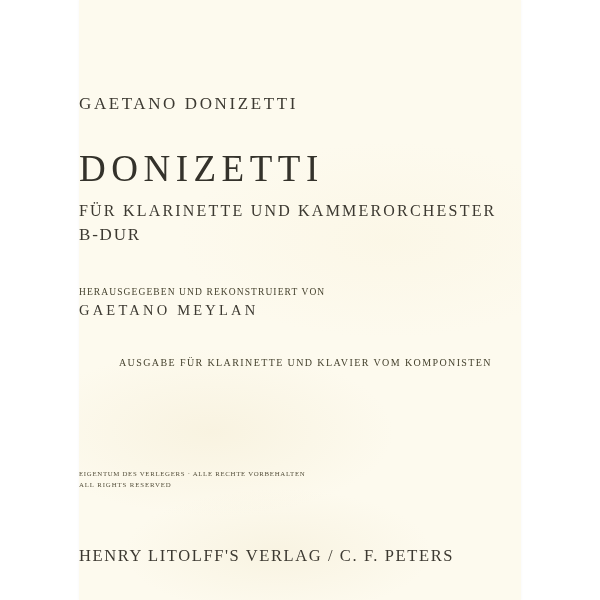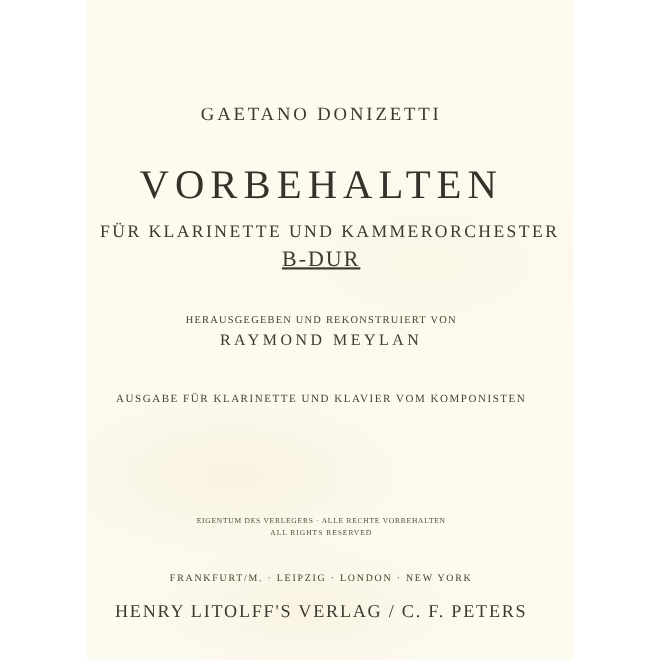--- a/index.html
+++ b/index.html
@@ -28,66 +28,64 @@
       radial-gradient(ellipse 300px 140px at 70% 40%, rgba(248,240,215,0.3), rgba(248,240,215,0) 70%),
       radial-gradient(ellipse 220px 90px at 45% 92%, rgba(238,228,198,0.3), rgba(238,228,198,0) 70%),
       #fdfaee;
     box-shadow: 0 0 3px rgba(0,0,0,0.04);
     color: #3a372e;
   }
   .line {
     position: absolute;
     left: 0;
     right: 16px;
-    text-align: center;
     white-space: nowrap;
   }
   .composer {
     top: 94px;
     font-size: 17px;
     letter-spacing: 2.6px;
     color: #3c3931;
   }
   .title {
     top: 147px;
     font-size: 37px;
     letter-spacing: 5.5px;
     color: #34322b;
   }
   .subtitle {
     top: 202px;
     font-size: 16px;
     letter-spacing: 2.2px;
     color: #3c3931;
-    padding-left: 12px;
   }
   .workkey {
     top: 225px;
-    font-size: 20px;
+    font-size: 17px;
     letter-spacing: 1.8px;
     color: #3c3931;
-    text-decoration: underline;
   }
   .editor-note {
     top: 287px;
     font-size: 9.5px;
     letter-spacing: 1.1px;
     color: #46432f;
   }
   .editor {
     top: 302px;
     font-size: 14.5px;
     letter-spacing: 3.2px;
     color: #3c3931;
   }
   .edition-note {
     top: 357px;
     font-size: 10px;
     letter-spacing: 1.4px;
     color: #46432f;
+    padding-left: 40px;
   }
   .imprint-1 {
     top: 458px;
     font-size: 7px;
     letter-spacing: 0.4px;
     color: #55503c;
   }
   .imprint-2 {
     top: 469.5px;
     font-size: 6.8px;
@@ -115,35 +113,34 @@
   }
 </style>
 </head>
 <body>
 
 <div class="stage">
   <div class="page">
 
     <div class="line composer">GAETANO DONIZETTI</div>
 
-    <div class="line title">VORBEHALTEN</div>
+    <div class="line title">DONIZETTI</div>
 
     <div class="line subtitle">FÜR KLARINETTE UND KAMMERORCHESTER</div>
 
     <div class="line workkey">B-DUR</div>
 
     <div class="line editor-note">HERAUSGEGEBEN UND REKONSTRUIERT VON</div>
 
-    <div class="line editor">RAYMOND MEYLAN</div>
+    <div class="line editor">GAETANO MEYLAN</div>
 
     <div class="line edition-note">AUSGABE FÜR KLARINETTE UND KLAVIER VOM KOMPONISTEN</div>
 
 
     <div class="line imprint-2">EIGENTUM DES VERLEGERS · ALLE RECHTE VORBEHALTEN</div>
 
     <div class="line imprint-3">ALL RIGHTS RESERVED</div>
 
     <div class="line publisher">HENRY LITOLFF'S VERLAG / C. F. PETERS</div>
 
-    <div class="line cities">FRANKFURT/M. · LEIPZIG · LONDON · NEW YORK</div>
 
   </div>
 </div>
 
 </body></html>

